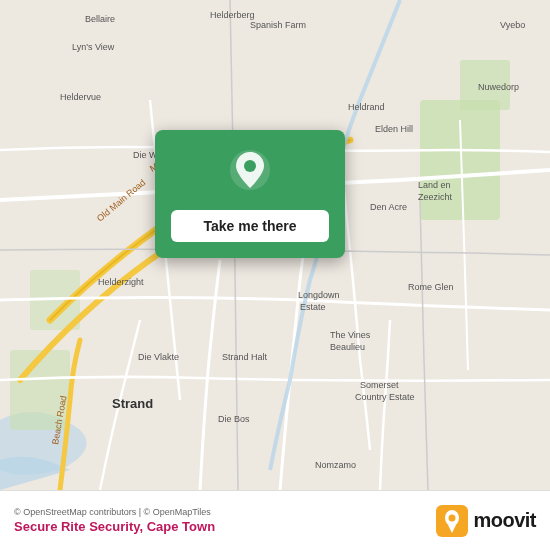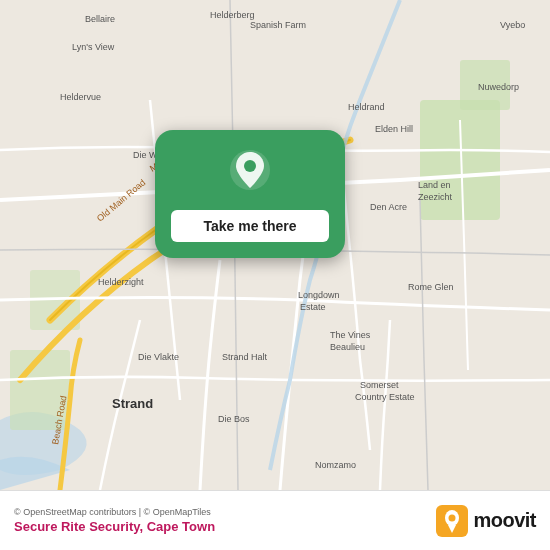--- a/index.html
+++ b/index.html
@@ -27,21 +27,21 @@
       top: 0; left: 0;
     }
 
     
     #popup-card {
       position: absolute;
       top: 130px;
       left: 155px;
       width: 190px;
       background: #3a9e5f;
-      border-radius: 18px;
+      border-radius: 8px;
       display: flex;
       flex-direction: column;
       align-items: center;
       padding: 18px 16px 16px 16px;
       box-shadow: 0 4px 16px rgba(0,0,0,0.35);
       z-index: 10;
     }
 
     #popup-pin-icon {
       margin-bottom: 10px;

